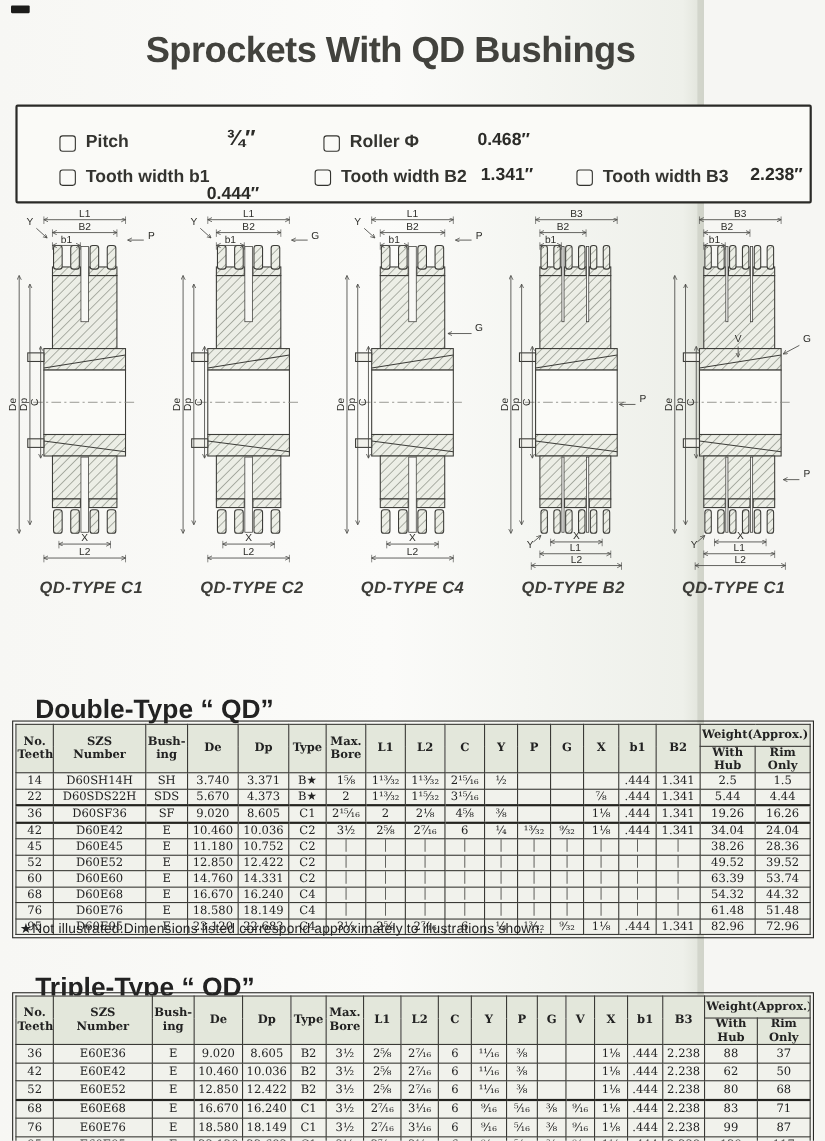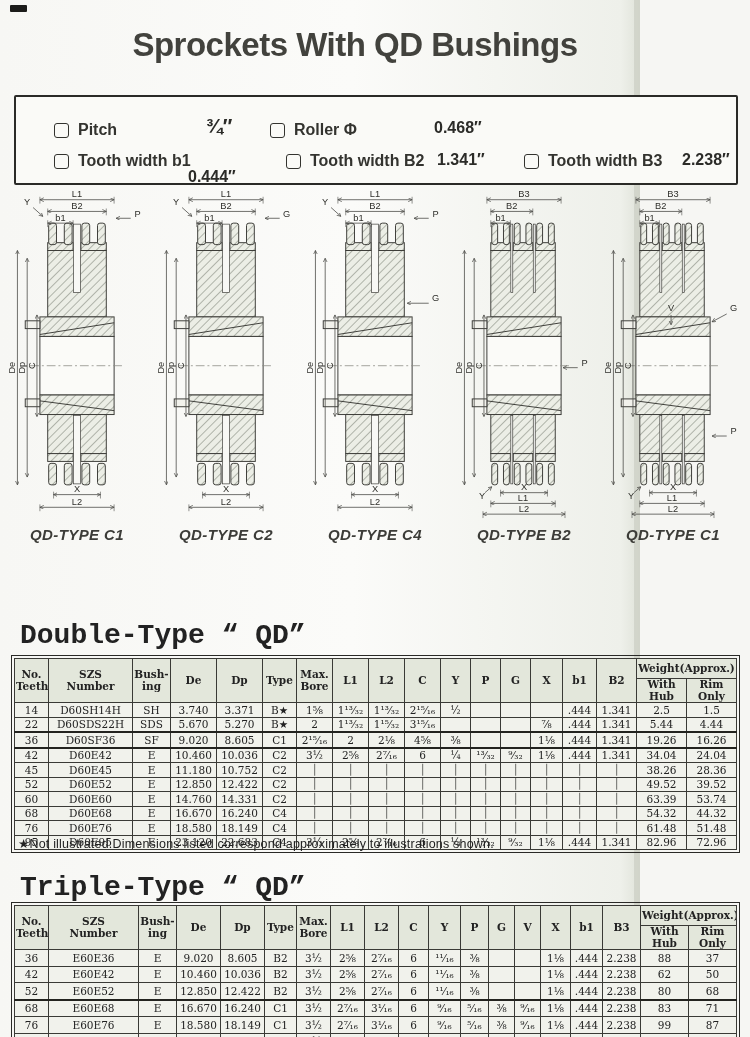--- a/index.html
+++ b/index.html
@@ -11,24 +11,24 @@
 
   .specbox{position:absolute;left:14px;top:95px;width:720px;height:86px;border:2px solid #2a2a27;border-radius:2px;background:#fafaf7;}
   .spec-item{position:absolute;display:flex;align-items:center;gap:9px;padding-left:12px;}
   .cbx{width:13px;height:13px;border:1.7px solid #33332f;border-radius:3px;background:transparent;flex:0 0 auto;}
   .spec-label{font-weight:bold;font-size:16px;color:#33332f;white-space:nowrap;}
   .spec-value{font-weight:bold;font-size:16px;color:#2b2b28;white-space:nowrap;}
   .pitch-frac{font-size:20px;}
 
   .diagrams{position:absolute;left:4px;top:188px;width:742px;height:332px;display:flex;justify-content:space-between;}
   .diagram{width:146px;height:332px;}
-  .captions{position:absolute;left:4px;top:526px;width:742px;display:flex;justify-content:space-between;}
+  .captions{position:absolute;left:4px;top:526px;width:742px;display:flex;justify-content:center;}
   .caption{width:146px;text-align:center;font-style:italic;font-weight:bold;font-size:15px;letter-spacing:.4px;color:#3c3c38;}
 
-  .sec-head{position:absolute;left:16px;font-family:Liberation Mono, monospace;font-weight:bold;font-size:28px;color:#222;margin:4px;}
+  .sec-head{position:absolute;left:16px;font-family:Liberation Sans, sans-serif;font-weight:bold;font-size:24px;color:#222;margin:16px;}
   #head-double{top:616px;}
   #head-triple{top:868px;text-align:center;}
 
   .dtable{position:absolute;left:14px;border-collapse:collapse;table-layout:fixed;width:722px;background:#f1f2ec;
           font-family:"DejaVu Serif",serif;font-size:10.5px;color:#222;
           border:1.6px solid #1f1f1d;outline:1px solid #2a2a27;outline-offset:2px;}
   #table-double{top:658px;}
   #table-triple{top:905px;}
   .dtable th,.dtable td{border:1px solid #3a3a36;text-align:center;vertical-align:middle;padding:0 1px;white-space:pre-line;overflow:hidden;}
   .dtable thead th{background:#e3e7db;font-weight:bold;font-size:10.5px;line-height:1.1;height:19px;}
@@ -51,21 +51,21 @@
 
   <h1 class="title">Sprockets With QD Bushings</h1>
 
   <div class="specbox">
     <div class="spec-item" style="left:26px;top:24px;">
       <span class="cbx"></span>
       <span class="spec-label">Pitch</span>
     </div>
     <div class="spec-value pitch-frac" style="position:absolute;left:190px;top:18px;">¾″</div>
 
-    <div class="spec-item" style="left:242px;top:24px;">
+    <div class="spec-item" style="left:266px;top:24px;">
       <span class="cbx"></span>
       <span class="spec-label">Roller Φ</span>
     </div>
     <div class="spec-value" style="position:absolute;left:418px;top:22px;">0.468″</div>
 
     <div class="spec-item" style="left:26px;top:55px;">
       <span class="cbx"></span>
       <span class="spec-label">Tooth width b1</span>
     </div>
     <div class="spec-value" style="position:absolute;left:172px;top:71px;">0.444″</div>
@@ -521,21 +521,21 @@
           <td>.444</td>
           <td>1.341</td>
           <td>2.5</td>
           <td>1.5</td>
         </tr>
         <tr>
           <td>22</td>
           <td>D60SDS22H</td>
           <td>SDS</td>
           <td>5.670</td>
-          <td>5.270</td>
+          <td>4.373</td>
           <td>B★</td>
           <td>2</td>
           <td>1¹³⁄₃₂</td>
           <td>1¹⁵⁄₃₂</td>
           <td>3¹⁵⁄₁₆</td>
           <td></td>
           <td></td>
           <td></td>
           <td>⅞</td>
           <td>.444</td>

